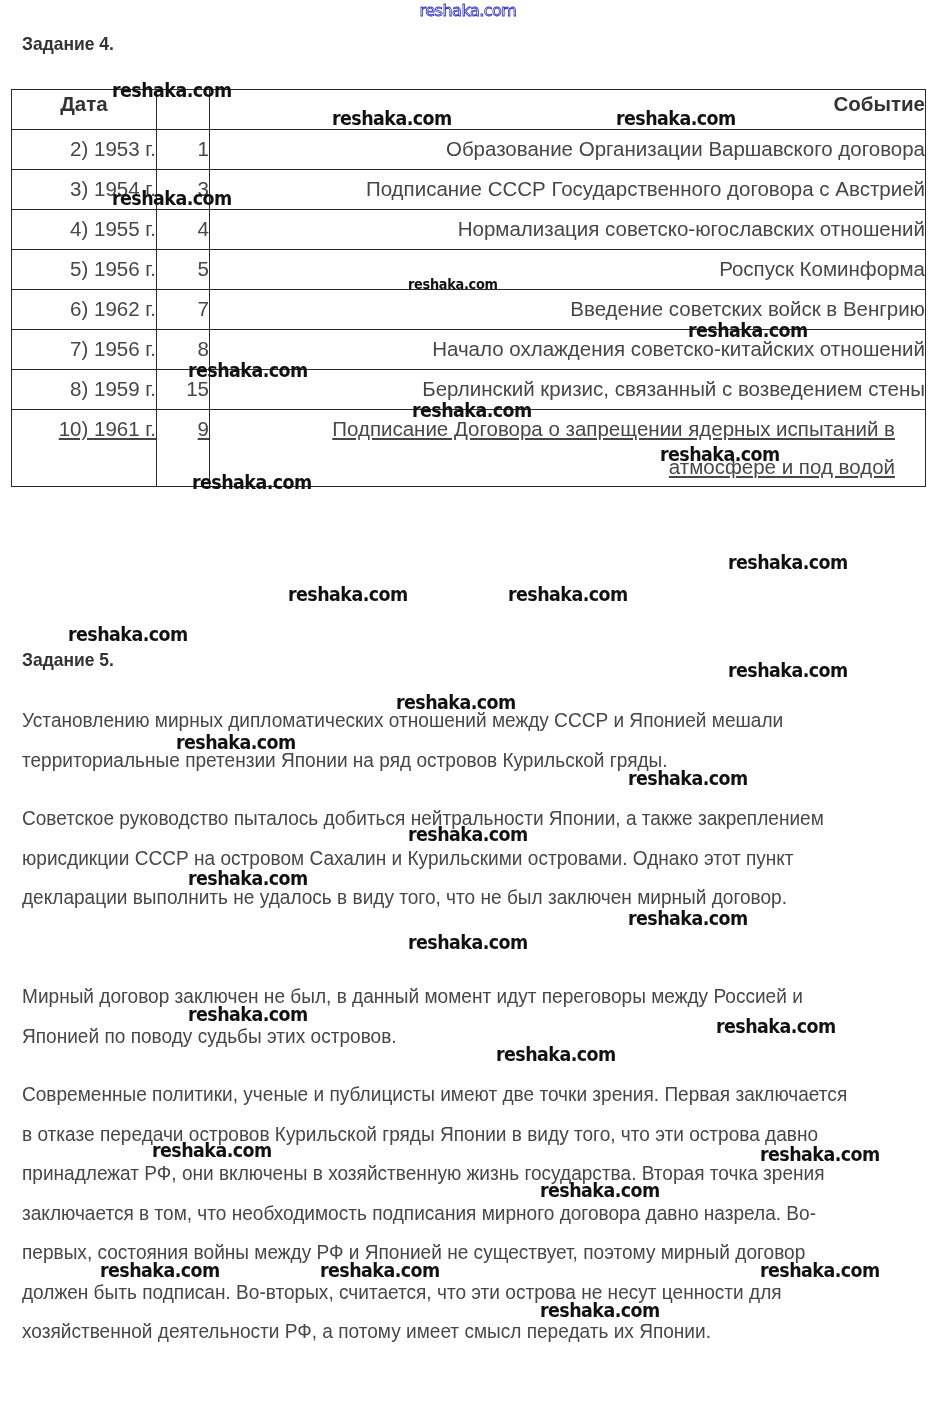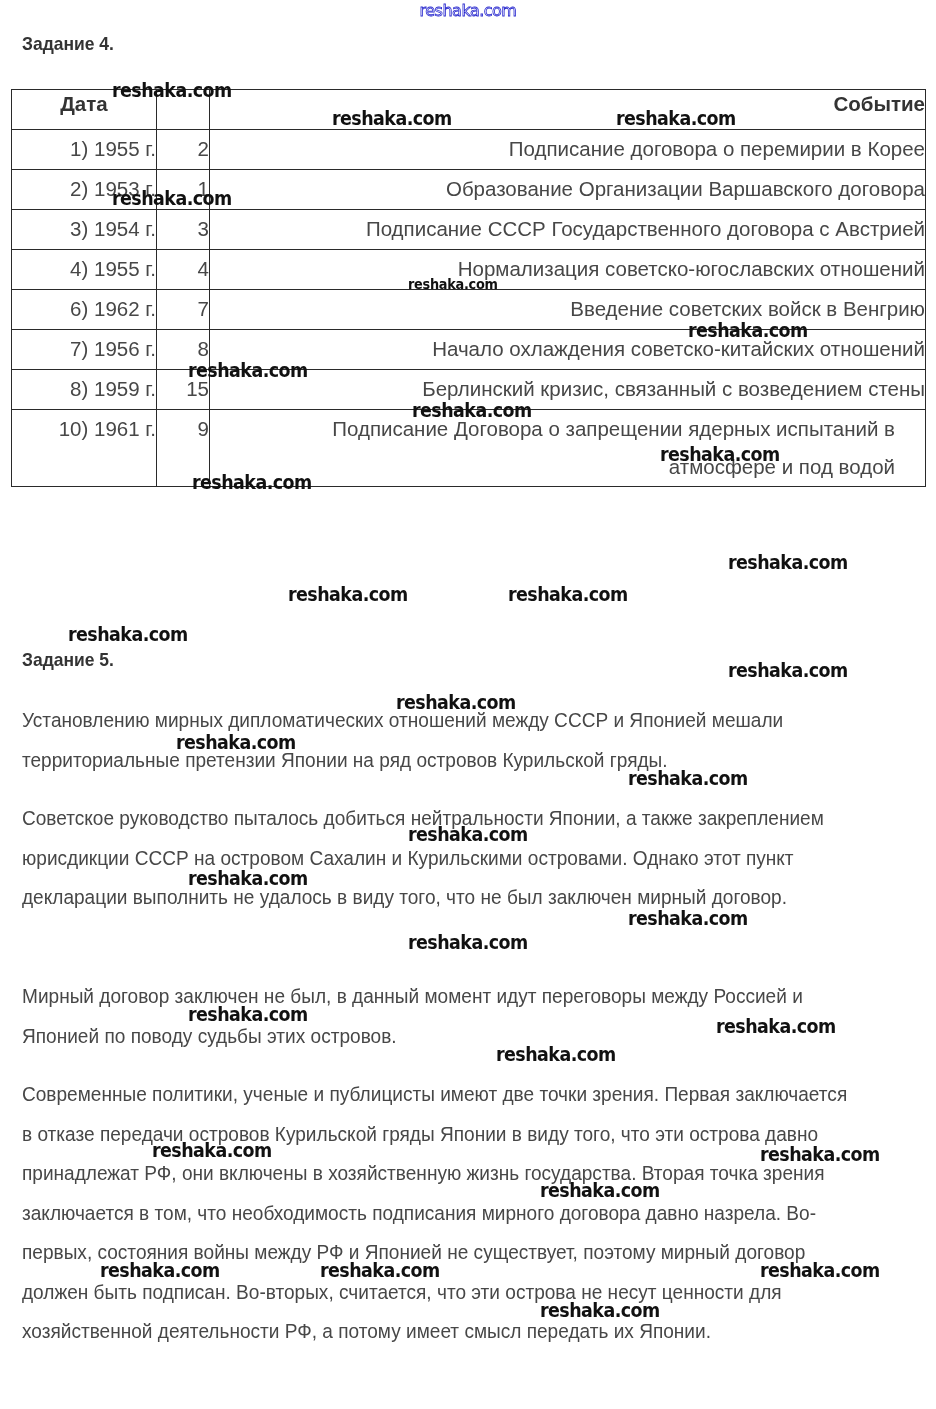--- a/index.html
+++ b/index.html
@@ -22,21 +22,21 @@
     }
     table.events td, table.events th {
       border: 1px solid #2a2a2a; font-size: 20.5px; color: #474747;
       font-weight: normal; text-align: right; vertical-align: top; padding: 0;
       height: 39px; line-height: 38px;
     }
     table.events th { font-weight: bold; color: #333; height: 39px; margin-top: 24px; }
     table.events th.date-h { text-align: center; line-height: 28px; padding-left: 0px; }
     table.events th.event-h { line-height: 28px; padding-top: 0; }
     td.ev { color: #474747; }
-    td.multi { line-height: 40px; height: 80px; }
+    td.multi { line-height: 40px; height: 80px; text-decoration: underline; }
     .col-date { width: 145px; }
     .col-num { width: 53px; }
     .para {
       position: absolute; left: 22px; width: 900px; font-size: 20.5px; color: #474747;
       line-height: 39.5px; transform: scaleX(0.93); transform-origin: left;
     }
     .wm {
       position: absolute; font-family: "DejaVu Sans", sans-serif; font-size: 19px;
       color: #111111; font-weight: bold; letter-spacing: -0.6px; white-space: nowrap;
       transform: scaleX(0.92); transform-origin: left;
@@ -56,38 +56,38 @@
       <col class="col-num">
       <col>
     </colgroup>
   <tbody>
       <tr>
     <th class="date-h">Дата</th>
     <th></th>
     <th class="event-h">Событие</th>
   </tr>
   <tr>
-    <td>1) 1955 г.</td>
-    <td>2</td>
-    <td class="ev">Подписание договора о перемирии в Корее</td>
-  </tr>
-  <tr>
     <td>2) 1953 г.</td>
     <td>1</td>
     <td class="ev">Образование Организации Варшавского договора</td>
   </tr>
   <tr>
     <td>3) 1954 г.</td>
     <td>3</td>
     <td class="ev">Подписание СССР Государственного договора с Австрией</td>
   </tr>
   <tr>
     <td>4) 1955 г.</td>
     <td>4</td>
     <td class="ev">Нормализация советско-югославских отношений</td>
+  </tr>
+  <tr>
+    <td>5) 1956 г.</td>
+    <td>5</td>
+    <td class="ev">Роспуск Коминформа</td>
   </tr>
   <tr>
     <td>6) 1962 г.</td>
     <td>7</td>
     <td class="ev">Введение советских войск в Венгрию</td>
   </tr>
   <tr>
     <td>7) 1956 г.</td>
     <td>8</td>
     <td class="ev">Начало охлаждения советско-китайских отношений</td>

